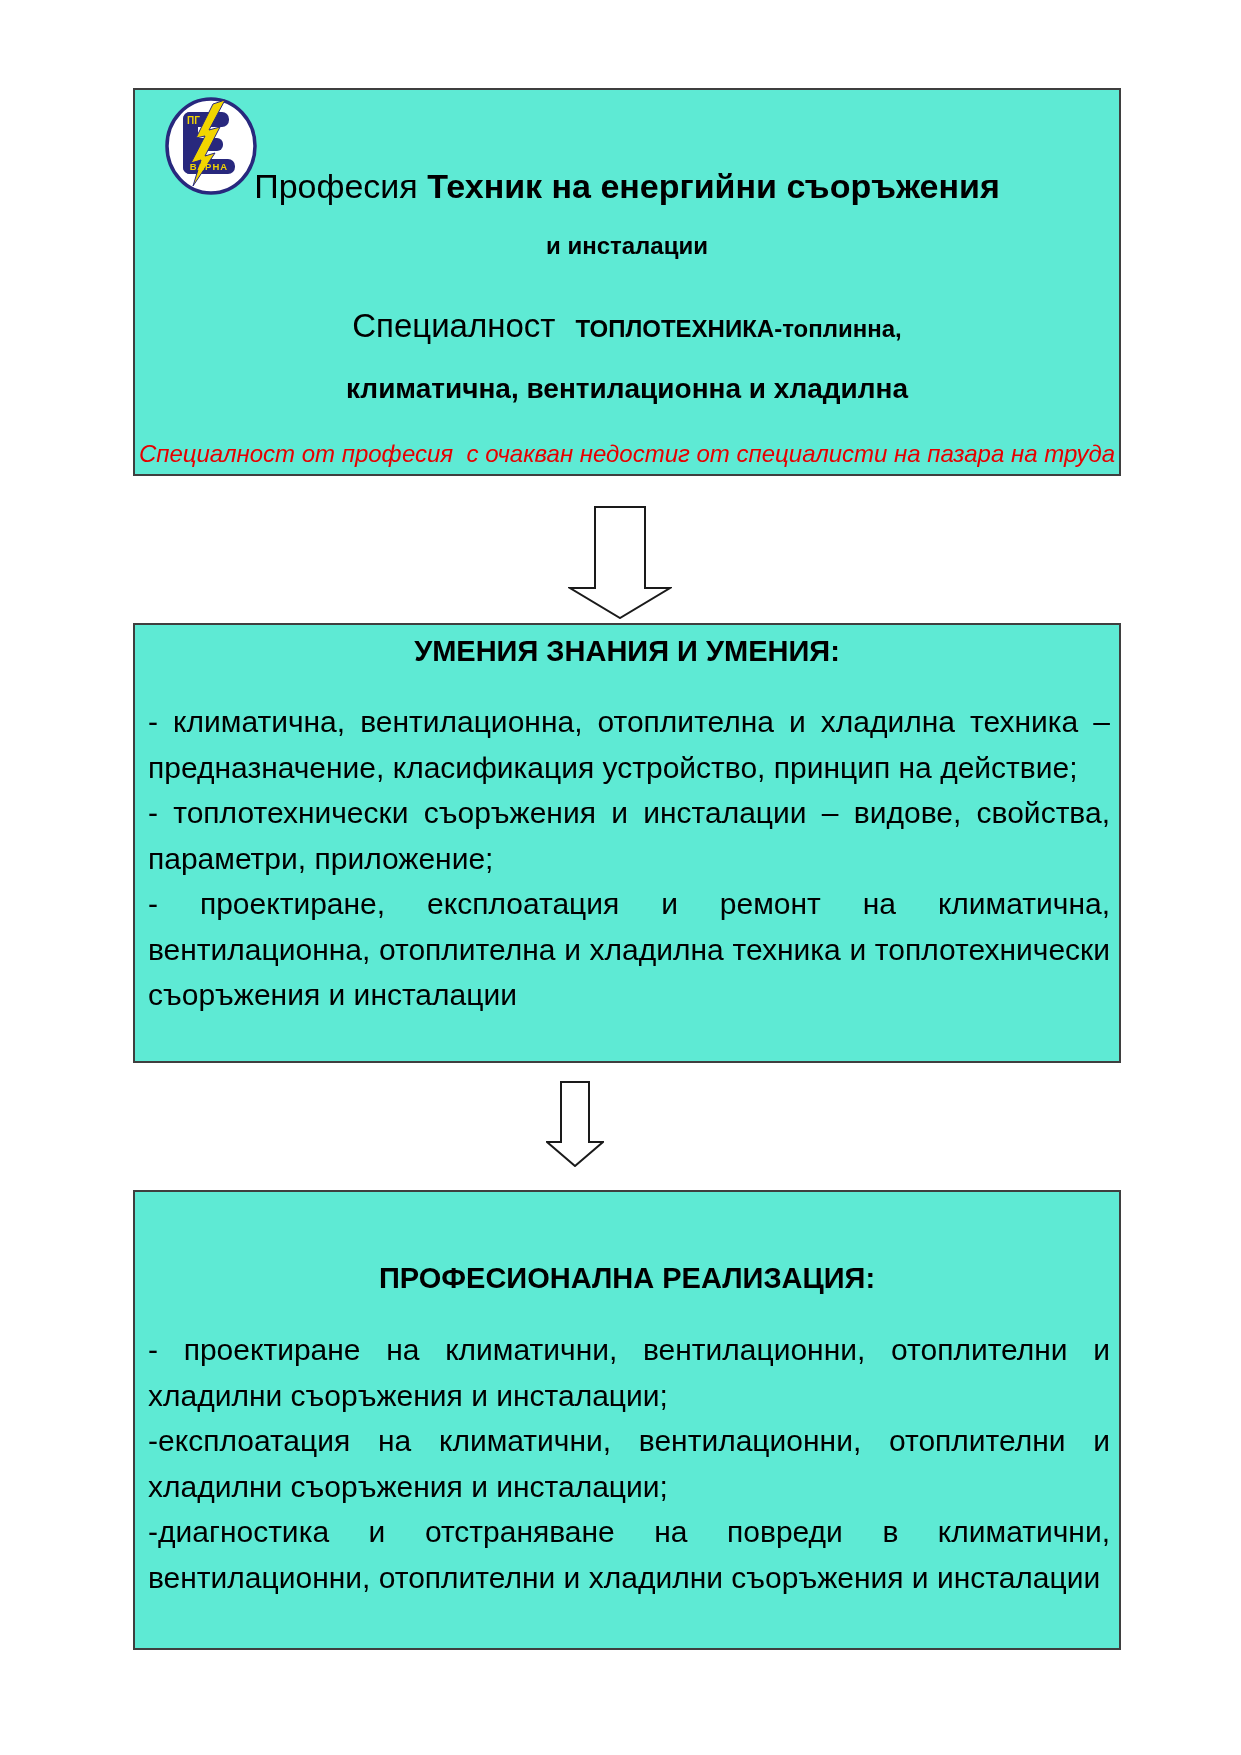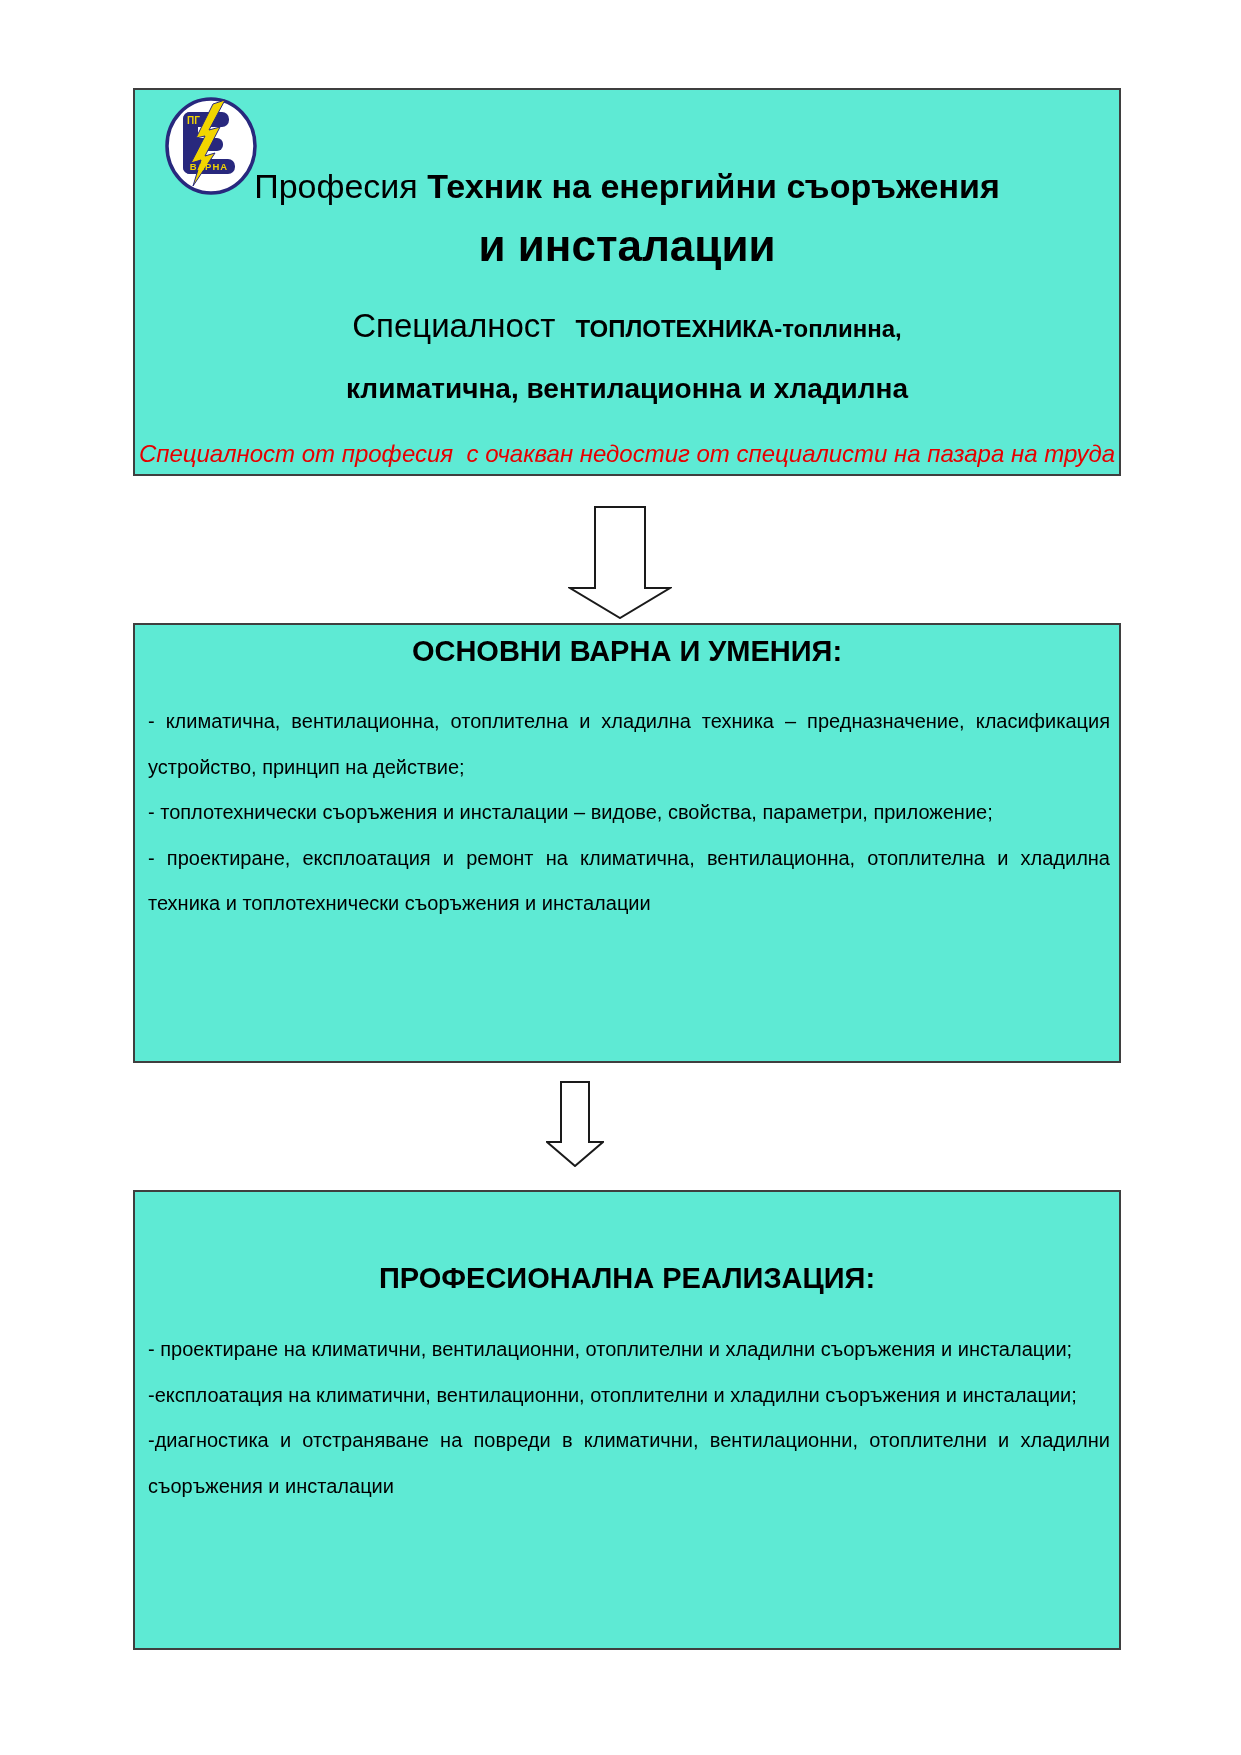--- a/index.html
+++ b/index.html
@@ -9,34 +9,34 @@
   }
   .box{position:absolute;border:2px solid #3f3f3f;background:#5eead4;box-sizing:border-box;}
   .box1{left:133px;top:88px;width:988px;height:388px;}
   .box2{left:133px;top:623px;width:988px;height:440px;}
   .box3{left:133px;top:1190px;width:988px;height:460px;}
 
   .logo{position:absolute;left:28px;top:6px;width:96px;height:100px;}
 
   .hline{position:absolute;left:0;right:0;text-align:center;line-height:44px;white-space:pre-wrap;}
   .l1{top:74px;font-size:34px;}
-  .l2{top:134px;font-size:44px;font-weight:bold;}
+  .l2{top:134px;font-size:24px;font-weight:bold;}
   .l3{top:214px;font-size:33px;}
   .l4{top:277px;font-size:28px;font-weight:bold;}
   .b{font-weight:bold;}
   .specbold{font-size:24px;font-weight:bold;margin-left:20px;}
   .notice{
     position:absolute;left:0;right:0;top:350px;text-align:center;
     font-size:24px;font-weight:normal;font-style:italic;white-space:pre-wrap;
   }
 
   .box-title{position:absolute;left:0;right:0;text-align:center;font-weight:bold;font-size:29px;line-height:44px;}
   .box2 .box-title{top:4px;}
   .box3 .box-title{top:64px;}
-  .box-body{position:absolute;left:13px;right:9px;font-size:20px;line-height:45.5px;}
+  .box-body{position:absolute;left:13px;right:9px;font-size:30px;line-height:45.5px;}
   .box2 .box-body{top:74px;}
   .box3 .box-body{top:135px;}
   .box-body p{margin:0;text-align:justify;text-align-last:left;}
 
   .arrow{position:absolute;}
   .arrow1{left:568px;top:506px;width:104px;height:113px;}
   .arrow2{left:546px;top:1081px;width:58px;height:86px;}
   .arrow polygon{fill:#ffffff;stroke:#1a1a1a;stroke-width:2;stroke-linejoin:miter;}
 </style>
 </head>
@@ -68,21 +68,21 @@
     <div class="hline l4">климатична, вентилационна и хладилна</div>
 
     <div class="notice" style="color:#e60000">Специалност от професия  с очакван недостиг от специалисти на пазара на труда</div>
   </div>
 
   <svg class="arrow arrow1" viewBox="0 0 104 113" aria-hidden="true">
     <polygon points="27,1 77,1 77,82 102,82 52,112 2,82 27,82"></polygon>
   </svg>
 
   <div class="box box2">
-    <div class="box-title">ОСНОВНИ ВАРНА И УМЕНИЯ:</div>
+    <div class="box-title">УМЕНИЯ ЗНАНИЯ И УМЕНИЯ:</div>
     <div class="box-body">
       <p>- климатична, вентилационна, отоплителна и хладилна техника – предназначение, класификация устройство, принцип на действие;</p>
       <p>- топлотехнически съоръжения и инсталации – видове, свойства, параметри, приложение;</p>
       <p>- проектиране, експлоатация и ремонт на климатична, вентилационна, отоплителна и хладилна техника и топлотехнически съоръжения и инсталации</p>
     </div>
   </div>
 
   <svg class="arrow arrow2" viewBox="0 0 58 86" aria-hidden="true">
     <polygon points="15,1 43,1 43,61 57,61 29,85 1,61 15,61"></polygon>
   </svg>

